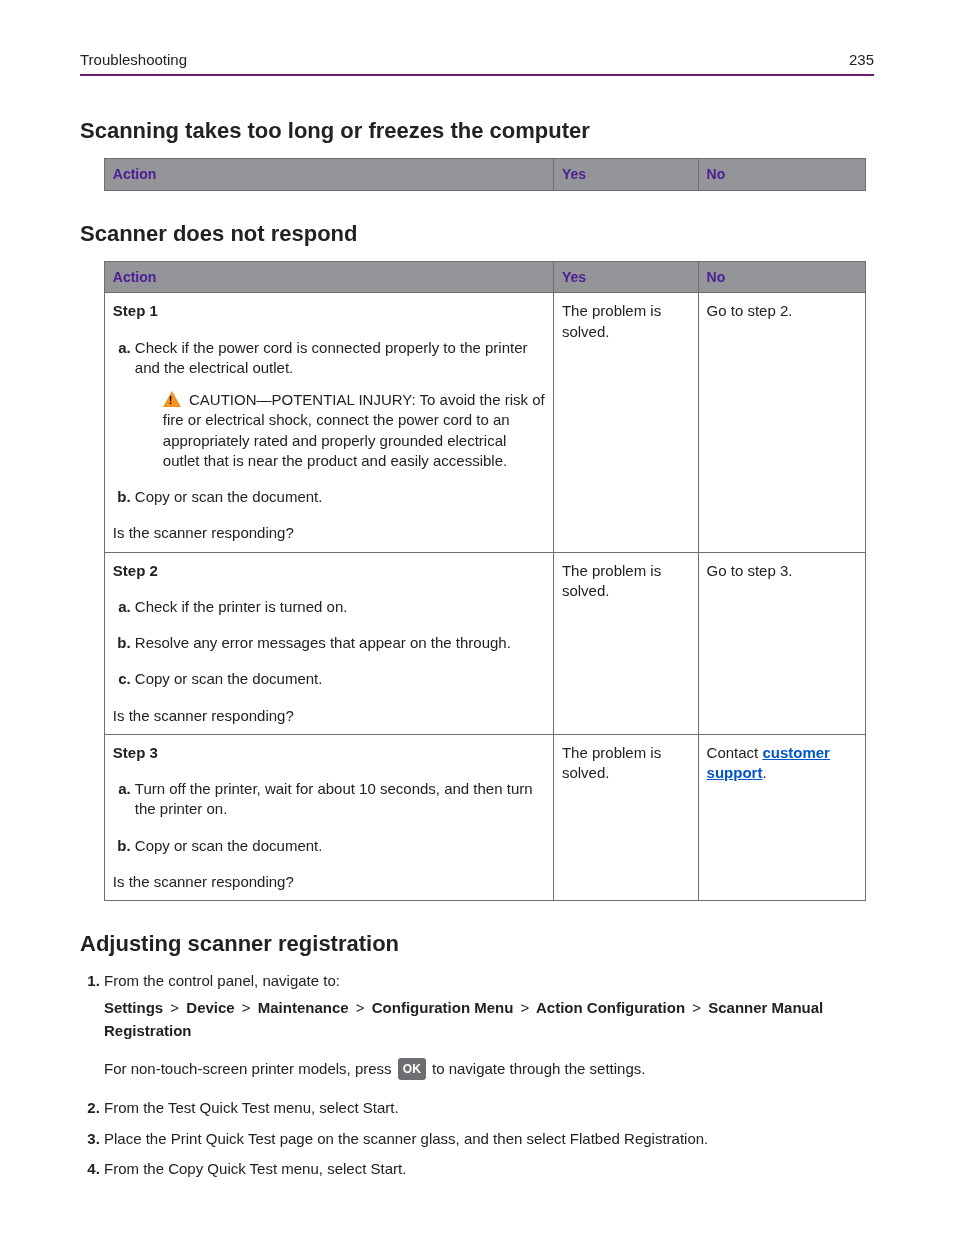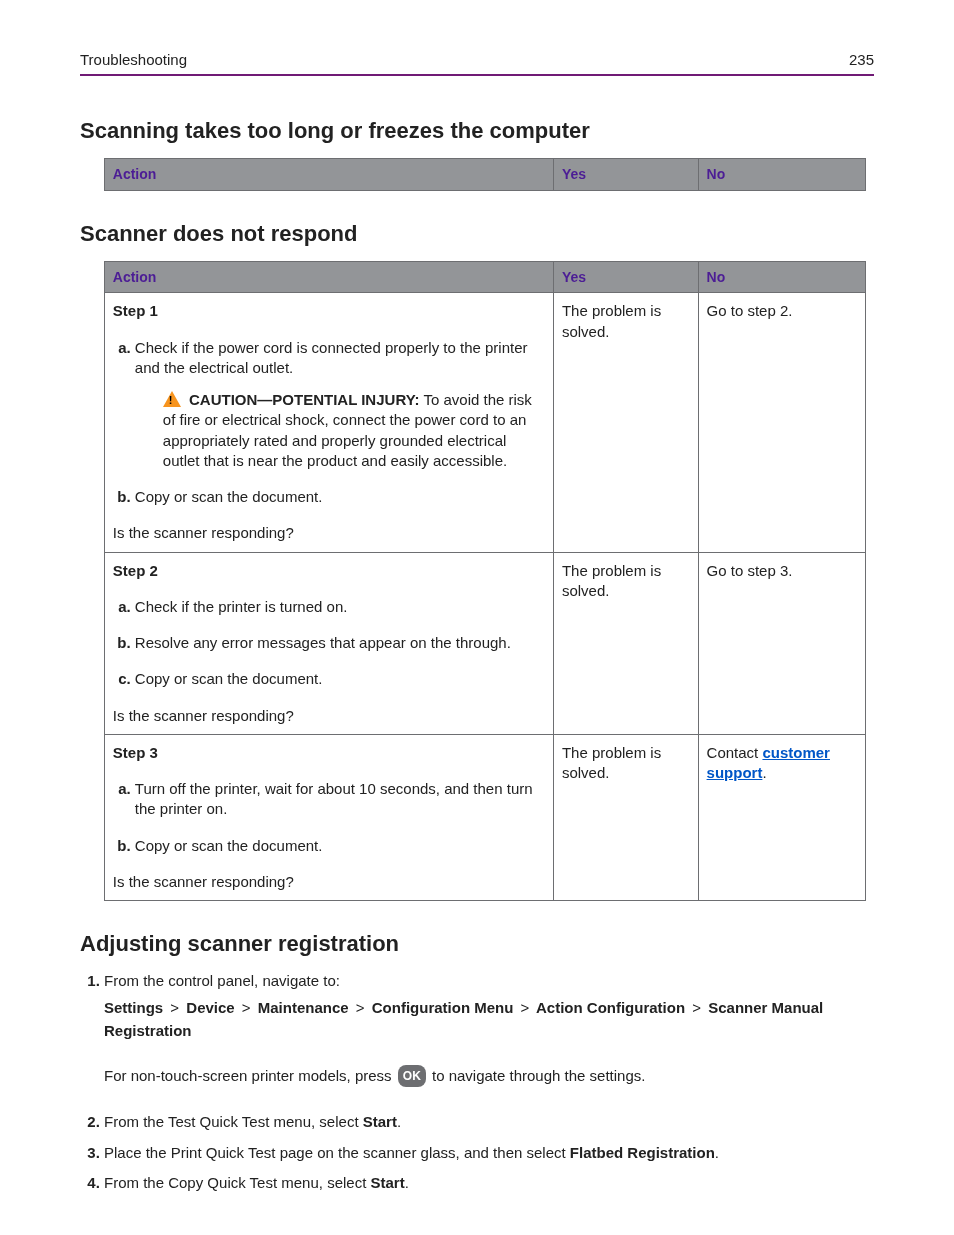--- a/index.html
+++ b/index.html
@@ -85,25 +85,25 @@
   ol.numbered > li::marker { font-weight: 700; }
   .breadcrumb-line { font-weight: 700; margin: 6px 0 8px 0; line-height:1.5;}
   .breadcrumb-line .sep { font-weight: 400; margin: 0 3px; }
   .ok-btn {
     display: inline-block;
     background: #6d6e71;
     color: #fff;
     font-weight: 700;
     font-size: 12px;
     padding: 3px 5px;
-    border-radius: 8px;
+    border-radius: 3px;
     vertical-align: 1px;
-    margin: 15px 2px;
-  }
-  b { font-weight: 700; }
+    margin: 8px 2px;
+  }
+  b { font-weight: 400; }
 </style>
 </head>
 <body>
 
 <div class="page-header">
   <span>Troubleshooting</span>
   <span>235</span>
 </div>
 
 <h2>Scanning takes too long or freezes the computer</h2>

